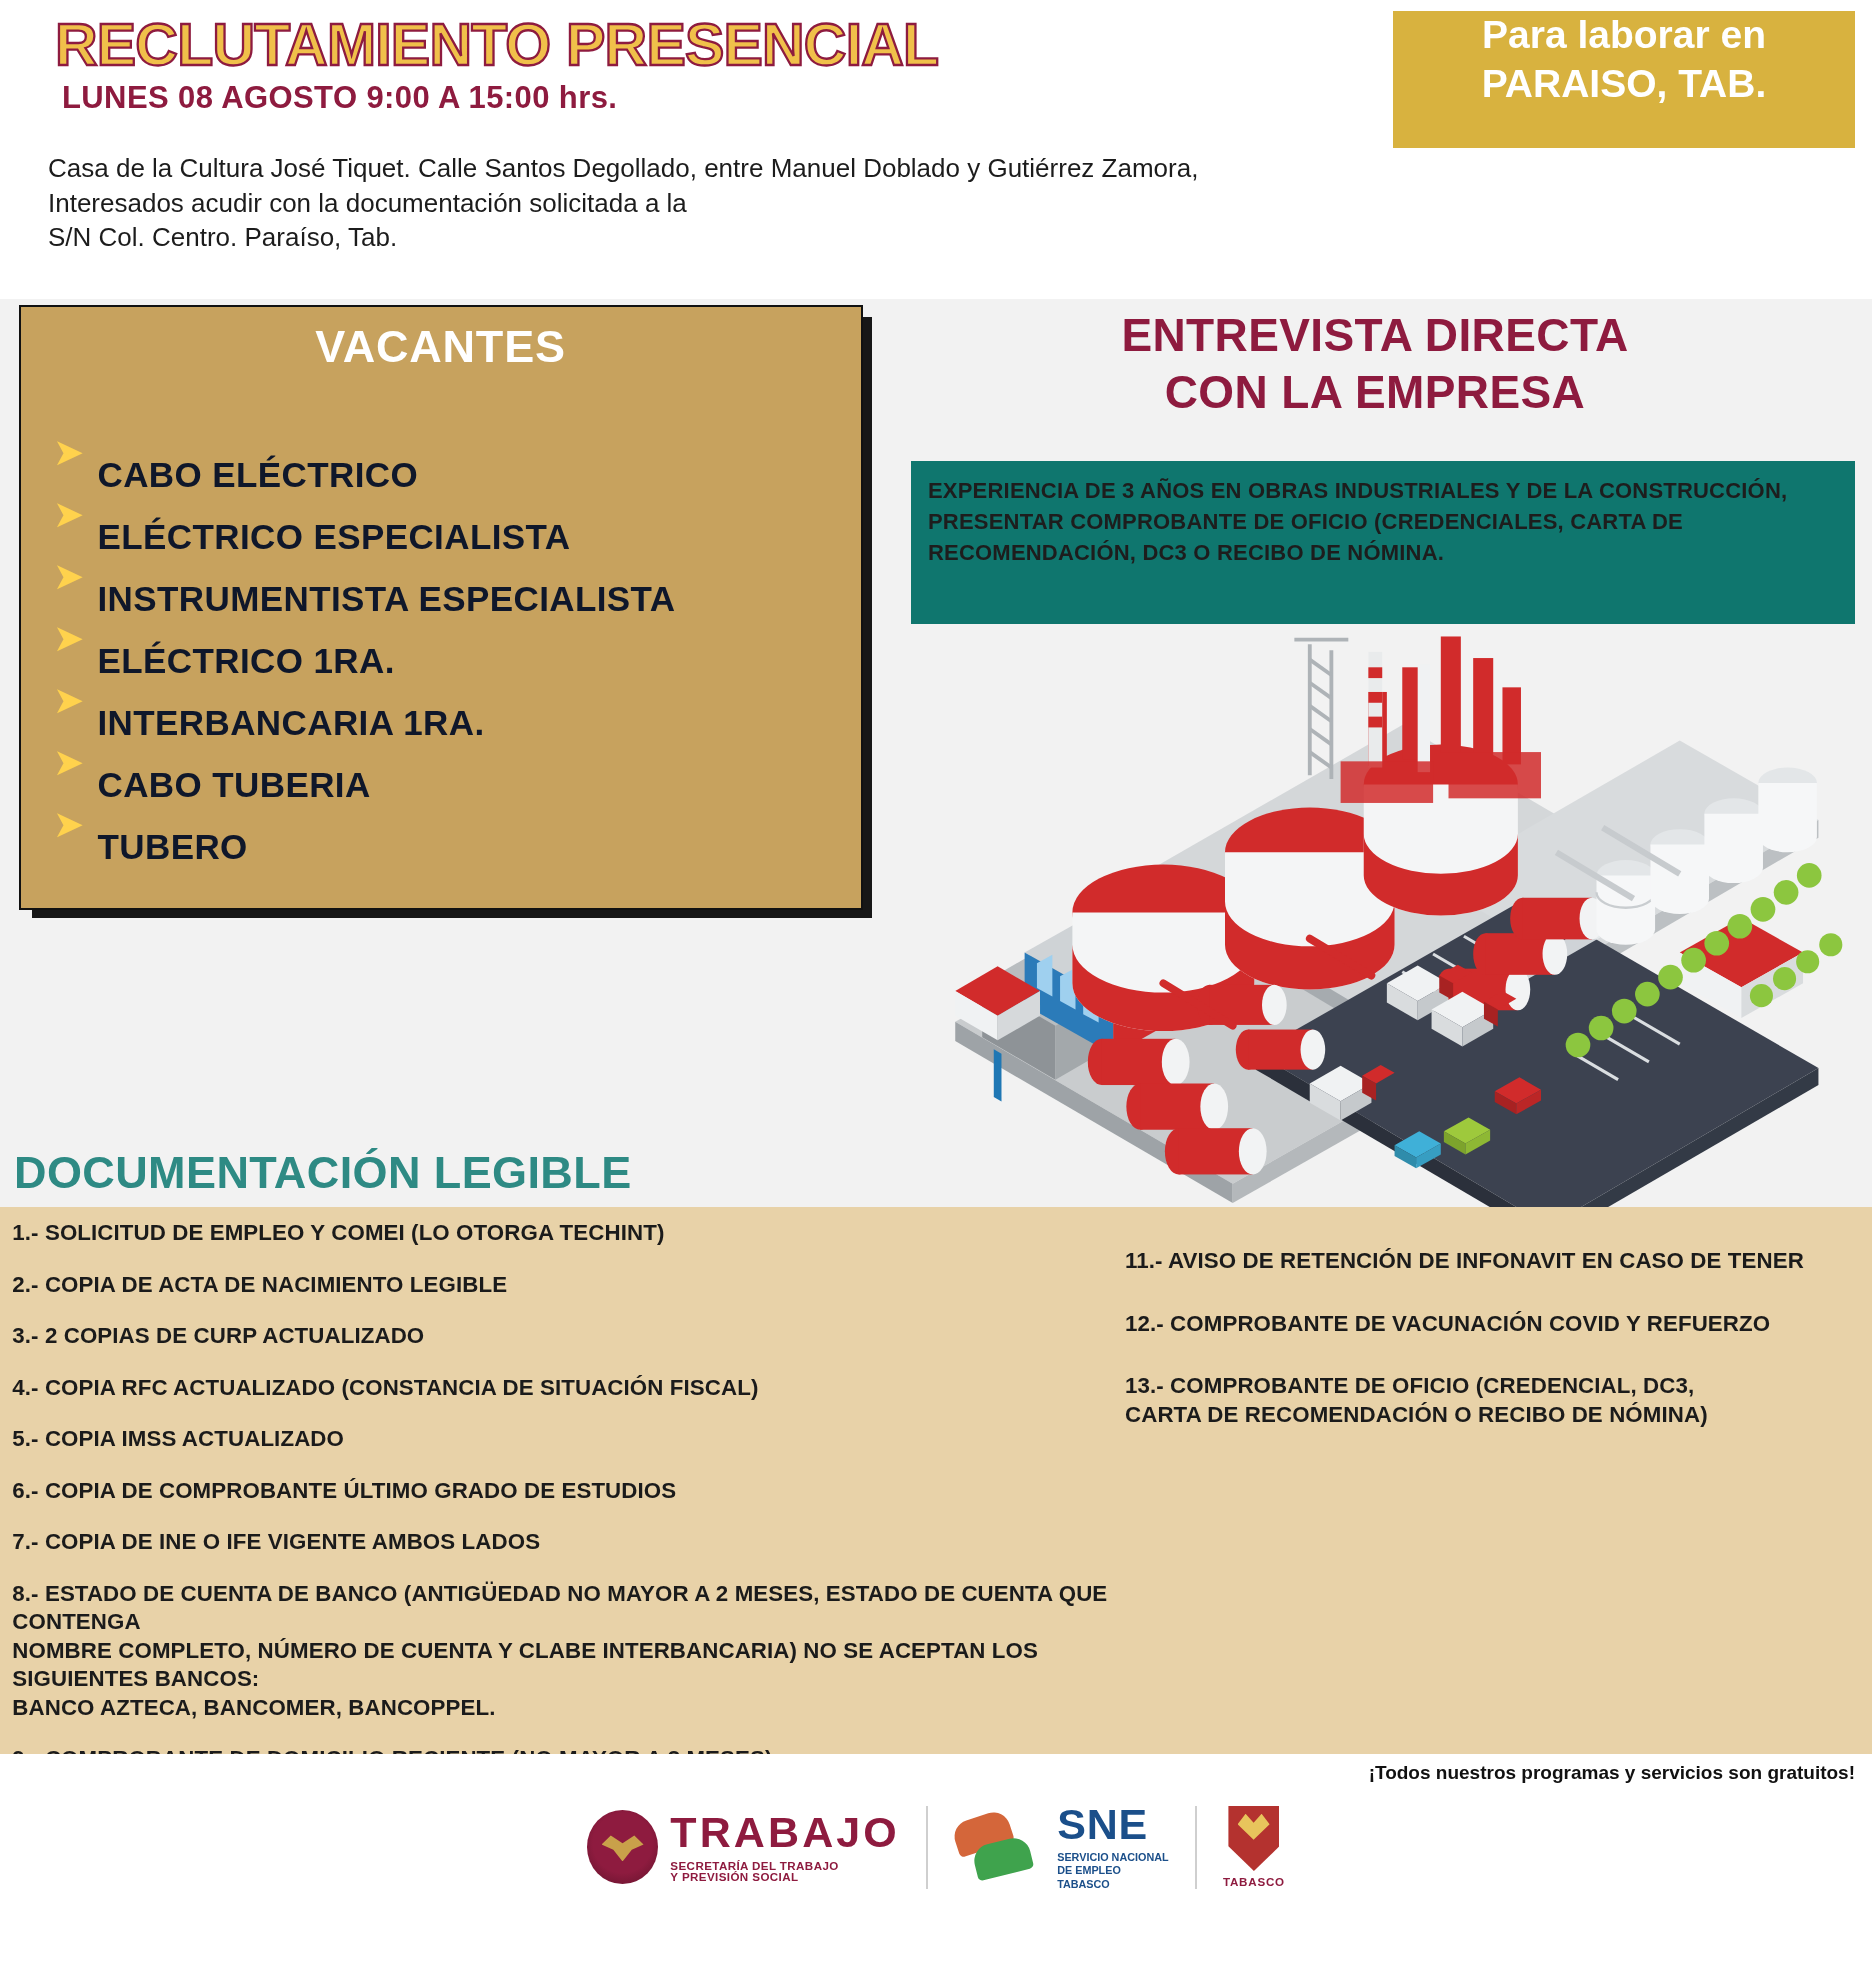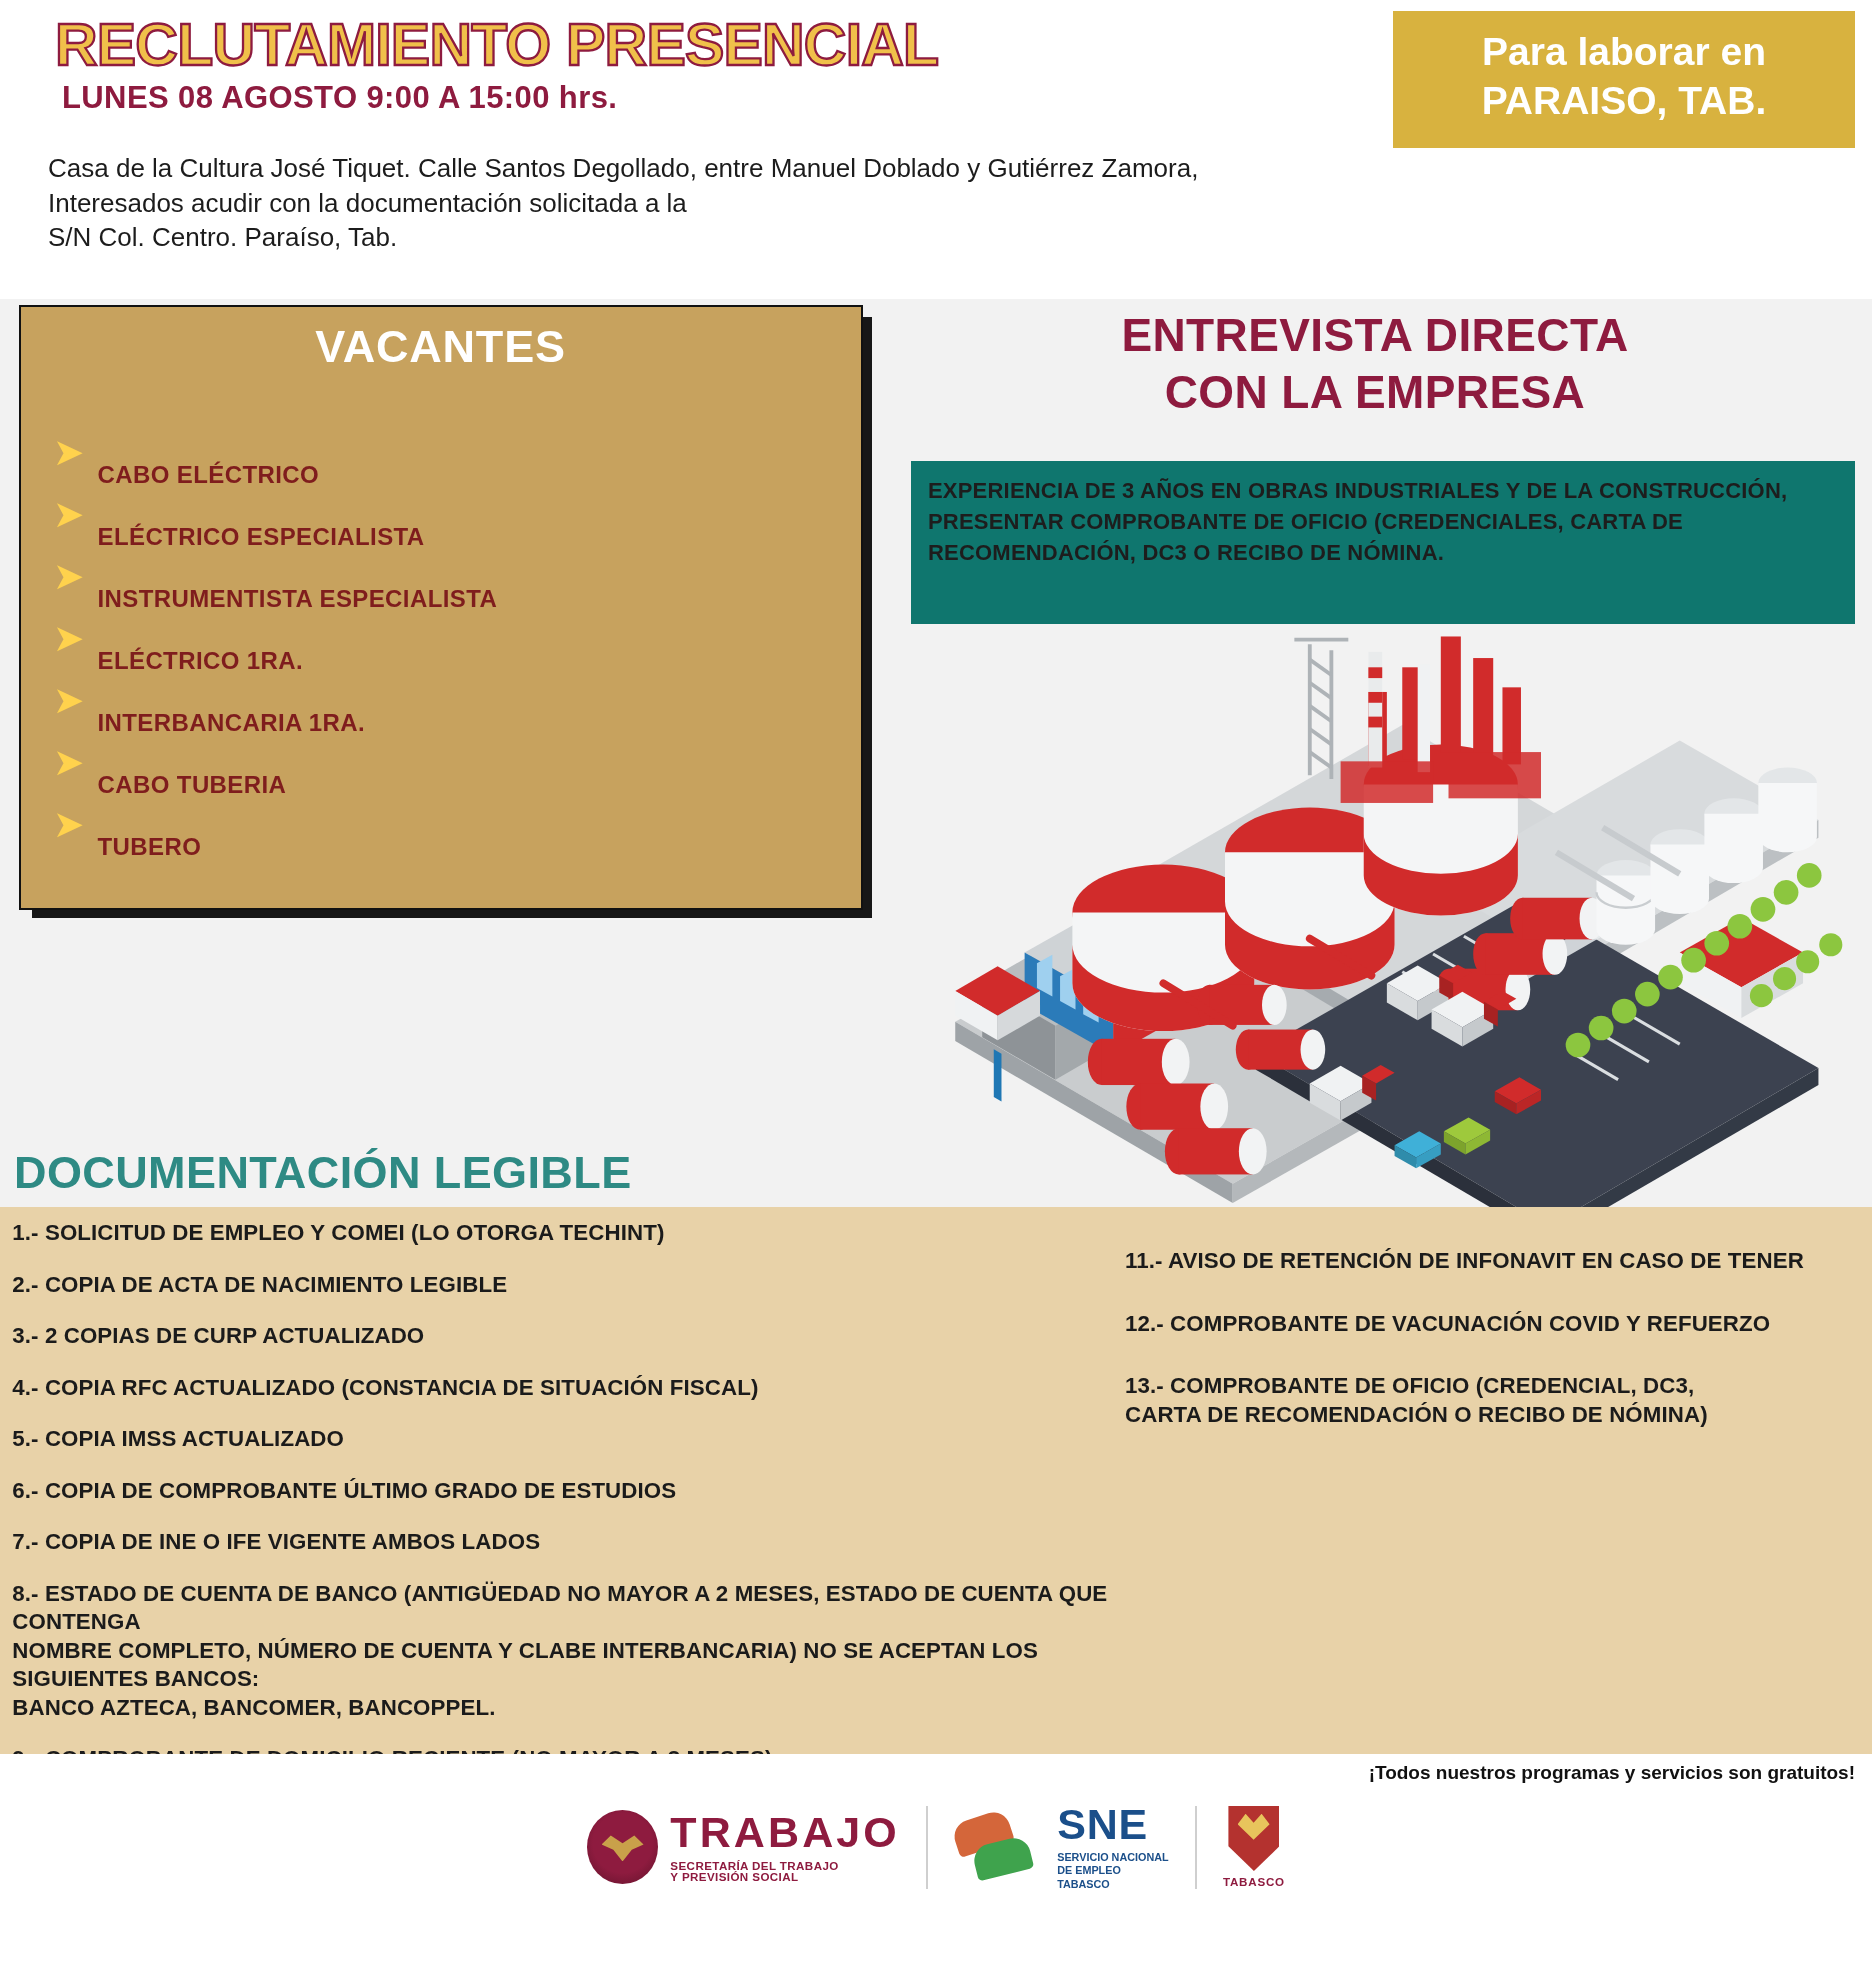--- a/index.html
+++ b/index.html
@@ -64,21 +64,20 @@
     position: absolute;
     right: 17px; top: 10.8px;
     width: 462px;
     height: 137px;
     background: #d8b23f;
     color: #ffffff;
     font-size: 39px;
     font-weight: bold;
     line-height: 1.25;
     text-align: center;
-    padding-top: 17px;
     box-sizing: border-box;
   }
 
   
   .vac-shadow {
     position: absolute;
     left: 32px; top: 317px;
     width: 840px;
     height: 601px;
     background: #171717;
@@ -115,23 +114,23 @@
   .vac-arrow {
     width: 43px;
     font-size: 34px;
     color: #ffd24d;
     line-height: 1;
     text-align: left;
     flex: 0 0 43px;
     font-weight: bold;
   }
   .vac-label {
-    font-size: 24px;
-    font-weight: bold;
-    color: #7f1d1d;
+    font-size: 35px;
+    font-weight: bold;
+    color: #0f172a;
     letter-spacing: 0.4px;
     white-space: nowrap;
     margin-top: 46px;
   }
 
   
   .entrevista {
     position: absolute;
     left: 909px; top: 307px;
     width: 932px;

